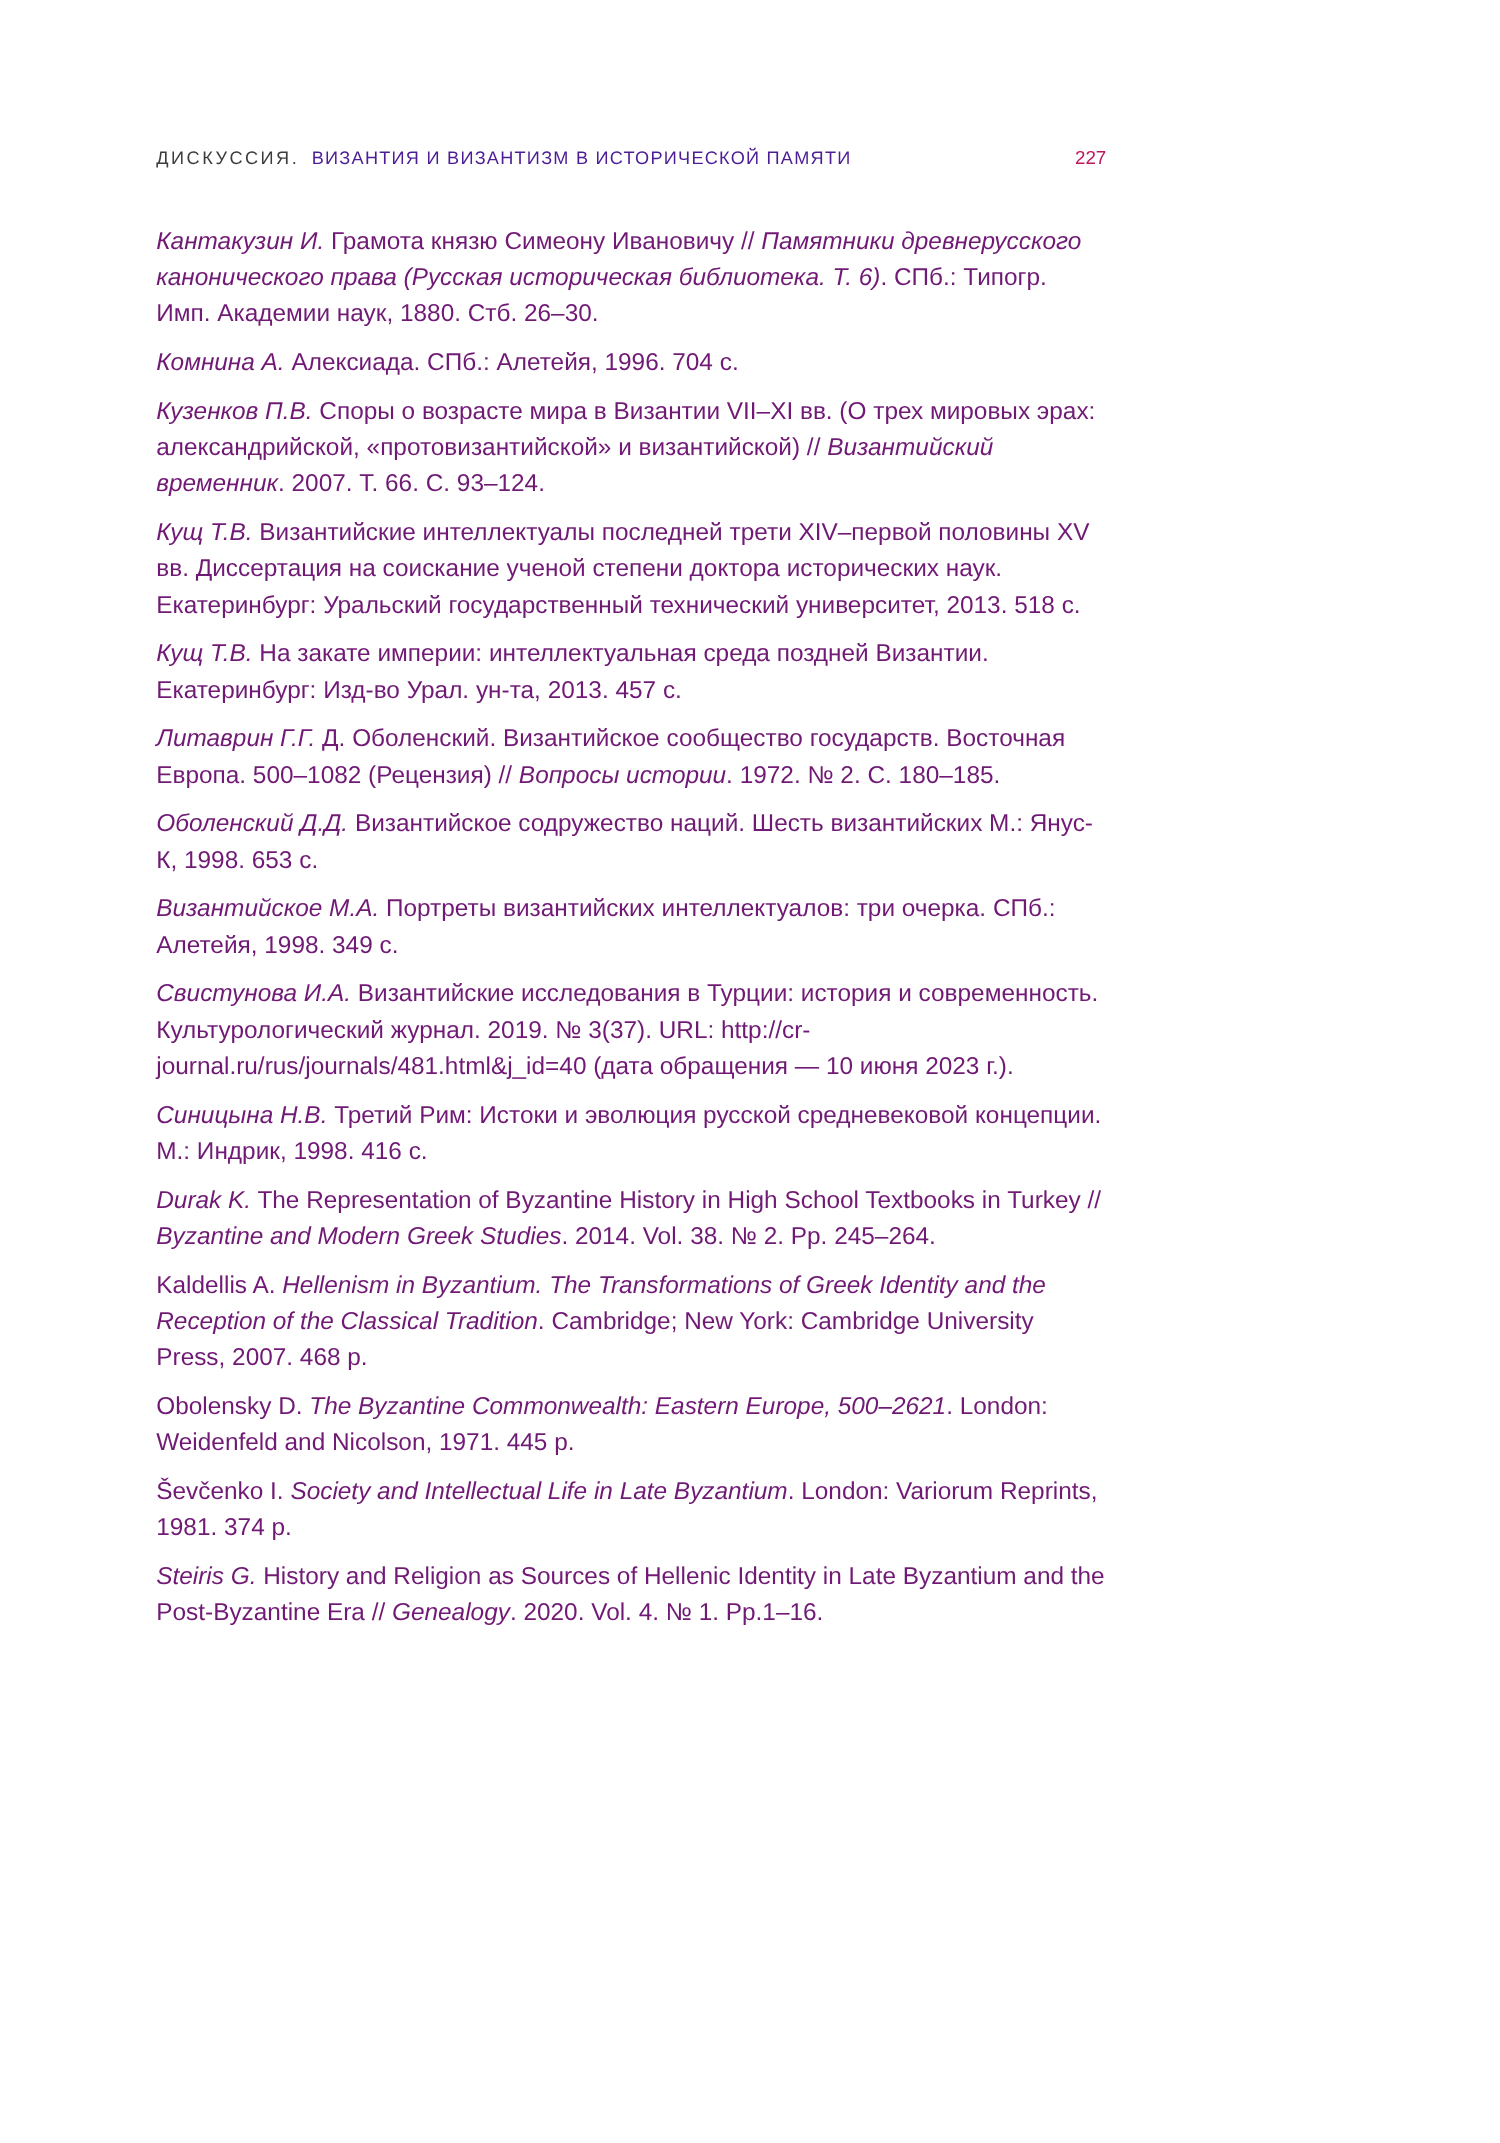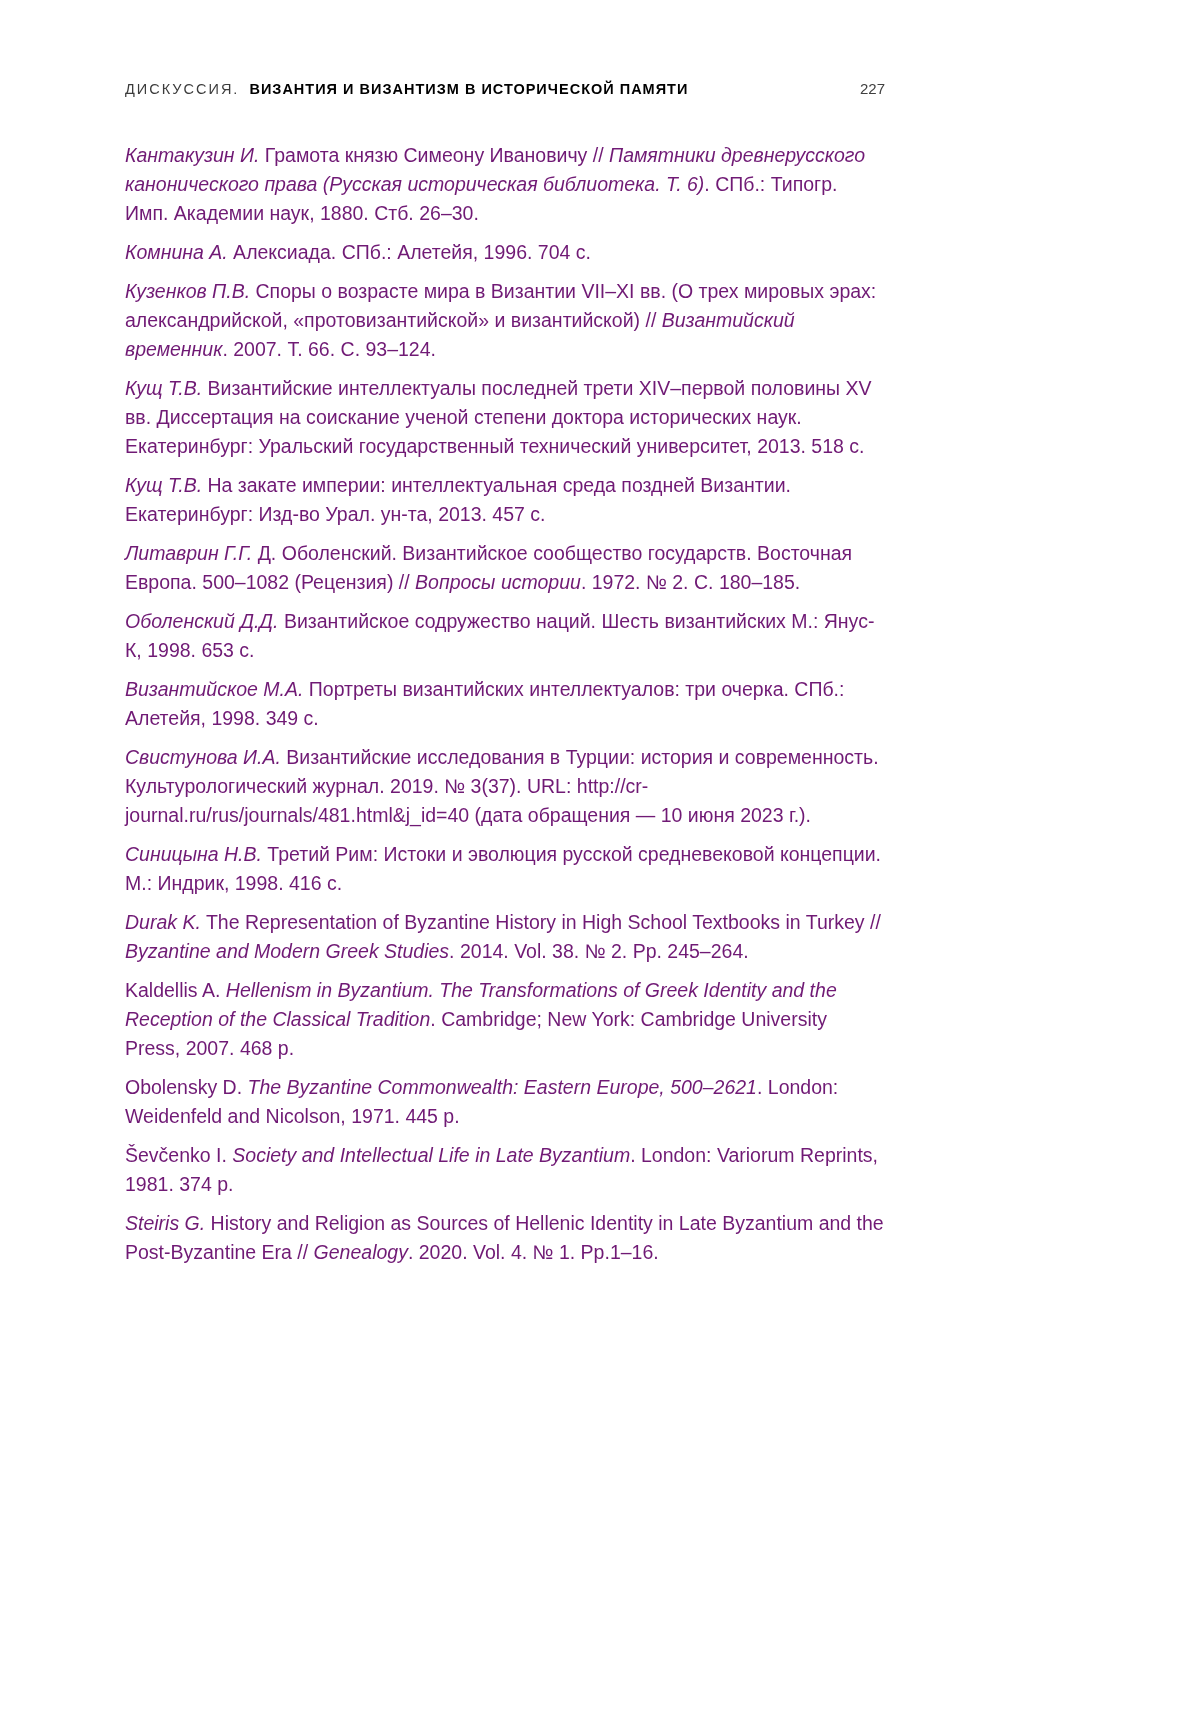--- a/index.html
+++ b/index.html
@@ -11,21 +11,21 @@
     width: 1200px;
     height: 1714px;
     overflow: hidden;
     font-family: "Liberation Sans", sans-serif;
     color: #232323;
   }
   .page {
     box-sizing: border-box;
     width: 1168px;
     height: 1714px;
-    padding: 80px 283px 0 125px;
+    padding: 118px 283px 0 125px;
   }
   .running-head {
     display: flex;
     align-items: baseline;
     justify-content: space-between;
     margin-bottom: 44px;
   }
   .running-head-left {
     display: flex;
     align-items: baseline;
@@ -33,28 +33,28 @@
   }
   .rh-section {
     font-size: 14.5px;
     font-weight: 400;
     letter-spacing: 2px;
     color: #3c3c3c;
     margin-right: 10px;
   }
   .rh-title {
     font-size: 14.5px;
-    font-weight: 700;
+    font-weight: 400;
     letter-spacing: 1px;
-    color: #000000;
+    color: #4c1d95;
   }
   .rh-page-number {
     font-size: 15px;
     font-weight: 400;
-    color: #404040;
+    color: #be185d;
   }
   .refs p.ref {
     margin: 0 0 10px 0;
     font-size: 19.5px;
     line-height: 29px;
     color: #701a75;
     text-align: left;
   }
   .refs p.ref .it {
     font-style: italic;

